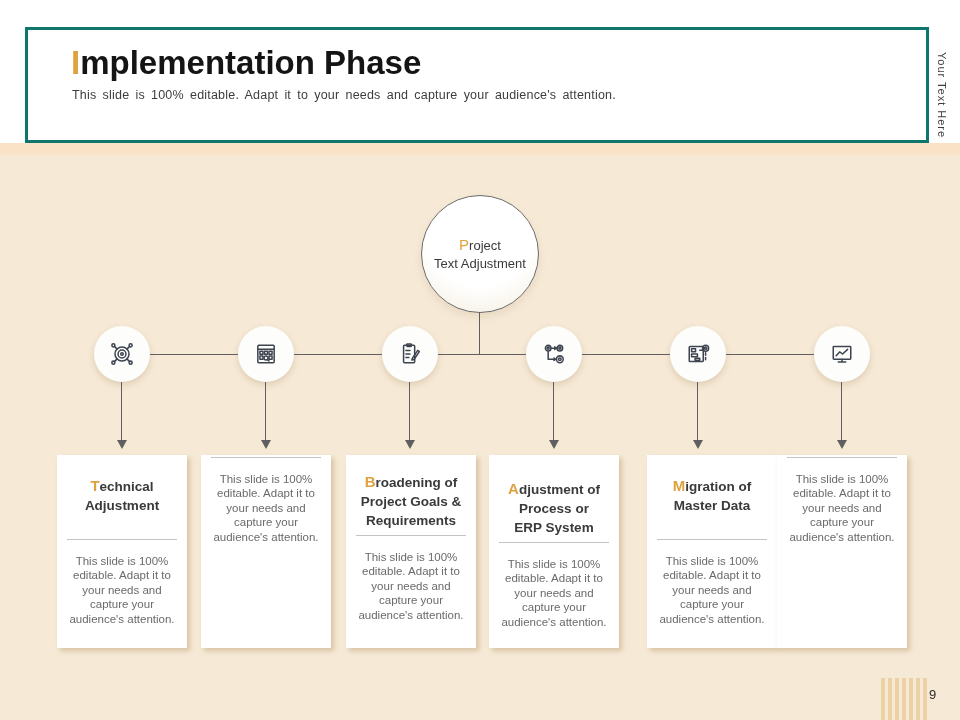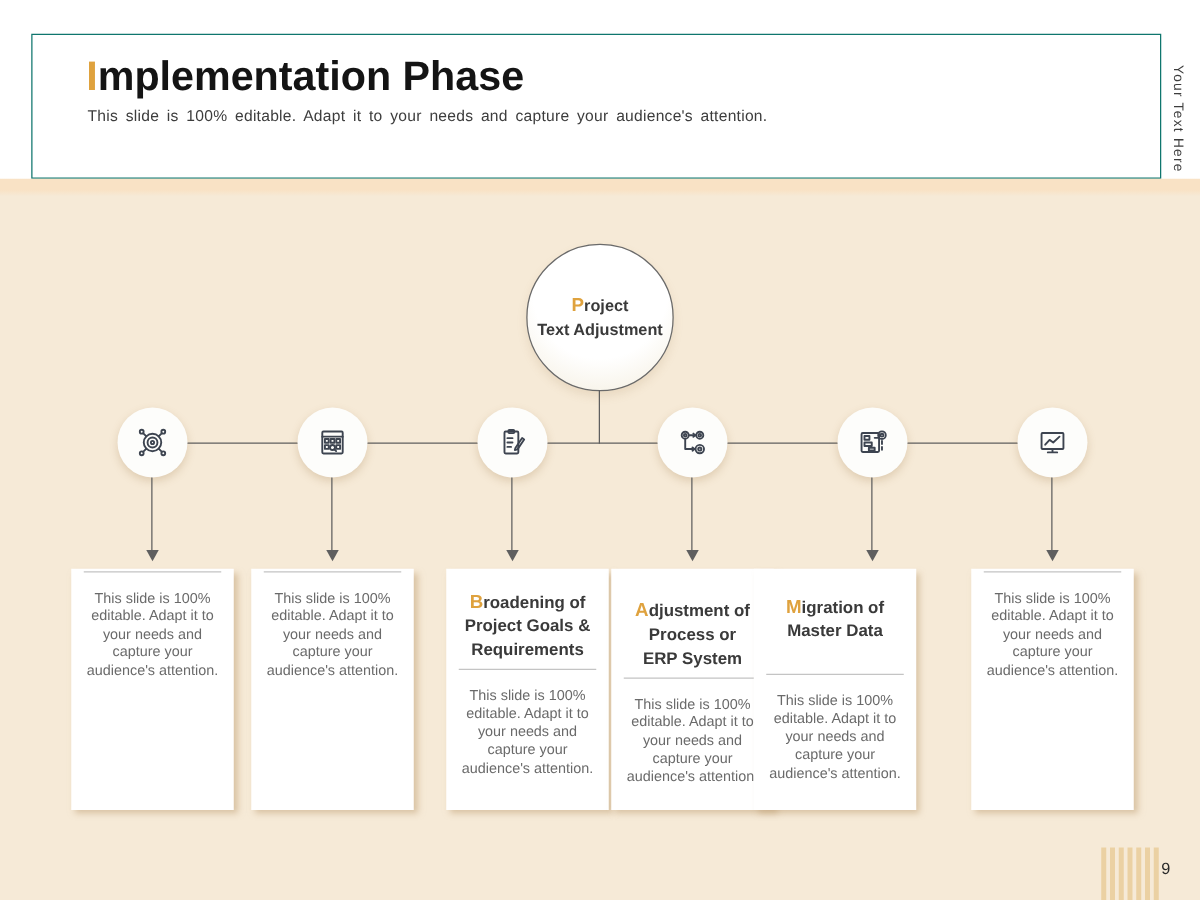--- a/index.html
+++ b/index.html
@@ -4,21 +4,21 @@
 <style>
   html,body{margin:0;padding:0;background:#ffffff;}
   .slide{
     position:relative;width:960px;height:720px;overflow:hidden;
     background:#ffffff;
     font-family:"Liberation Sans","DejaVu Sans",sans-serif;
   }
   
   .header-box{
     position:absolute;left:25px;top:27px;width:904px;height:116px;
-    background:#ffffff;border:1px solid #0f766e;box-sizing:border-box;
+    background:#ffffff;border:3px solid #0f766e;box-sizing:border-box;
   }
   .title{
     position:absolute;left:43px;top:14px;margin:0;
     font-size:33px;font-weight:700;color:#141414;letter-spacing:0px;
   }
   .title .accent{color:#DFA23E;}
   .subtitle{
     position:absolute;left:44px;top:58px;margin:0;
     font-size:12.5px;color:#3d3d3d;word-spacing:2.5px;letter-spacing:0.2px;
   }
@@ -33,21 +33,21 @@
     background:linear-gradient(180deg,#F9E2C5 0px,#F9E2C5 9px,#F6EAD7 14px,#F6EAD7 100%);
   }
   
   .center-circle{
     position:absolute;left:421px;top:52px;width:118px;height:118px;
     border-radius:50%;border:1px solid #6a6a6a;box-sizing:border-box;
     background:radial-gradient(circle at 50% 32%,#ffffff 55%,#f3eddd 100%);
     box-shadow:0 4px 8px rgba(170,140,95,0.18);
     display:flex;align-items:center;justify-content:center;text-align:center;
   }
-  .circle-text{font-size:13px;font-weight:700;color:#3a3a3a;line-height:1.35;}
+  .circle-text{font-size:13px;font-weight:400;color:#3a3a3a;line-height:1.35;}
   .circle-text .accent{color:#DFA23E;font-size:15px;}
   
   .stem{position:absolute;left:479px;top:169px;width:1px;height:43px;background:#5f5f5f;}
   .hline{position:absolute;left:122px;top:211px;width:720px;height:1px;background:#5f5f5f;}
   .node{
     position:absolute;top:183px;width:56px;height:56px;border-radius:50%;
     background:#fdfdfb;box-shadow:0 3px 7px rgba(160,125,80,0.28);
     display:flex;align-items:center;justify-content:center;
   }
   .node svg{width:28px;height:28px;stroke:#3d4450;fill:none;stroke-width:1.3;stroke-linecap:round;stroke-linejoin:round;}
@@ -187,42 +187,44 @@
         <div class="arrowhead"></div>
       </div>
     <div class="drop" style="left:697px">
         <div class="arrowhead"></div>
       </div>
     <div class="drop" style="left:841px">
         <div class="arrowhead"></div>
       </div>
 
     <div class="card" style="left:57px">
+      <div class="card-title"><span class="accent">T</span><span class="rest">echnical
+Adjustment</span></div>
       <div class="divider"></div>
       <div class="card-body">This slide is 100% editable. Adapt it to your needs and capture your audience's attention.</div>
     </div>
     <div class="card" style="left:201px">
       <div class="divider"></div>
       <div class="card-body">This slide is 100% editable. Adapt it to your needs and capture your audience's attention.</div>
     </div>
-    <div class="card" style="left:357px">
+    <div class="card" style="left:346px">
       <div class="card-title" style="margin-top:16px"><span class="accent">B</span><span class="rest">roadening of
 Project Goals &amp;
 Requirements</span></div>
       <div class="divider"></div>
       <div class="card-body">This slide is 100% editable. Adapt it to your needs and capture your audience's attention.</div>
     </div>
     <div class="card" style="left:489px">
       <div class="card-title" style="margin-top:23px"><span class="accent">A</span><span class="rest">djustment of
 Process or
 ERP System</span></div>
       <div class="divider"></div>
       <div class="card-body">This slide is 100% editable. Adapt it to your needs and capture your audience's attention.</div>
     </div>
-    <div class="card" style="left:603px">
+    <div class="card" style="left:647px">
       <div class="card-title"><span class="accent">M</span><span class="rest">igration of
 Master Data</span></div>
       <div class="divider"></div>
       <div class="card-body">This slide is 100% editable. Adapt it to your needs and capture your audience's attention.</div>
     </div>
     <div class="card" style="left:777px">
       <div class="divider"></div>
       <div class="card-body">This slide is 100% editable. Adapt it to your needs and capture your audience's attention.</div>
     </div>
   </div>

